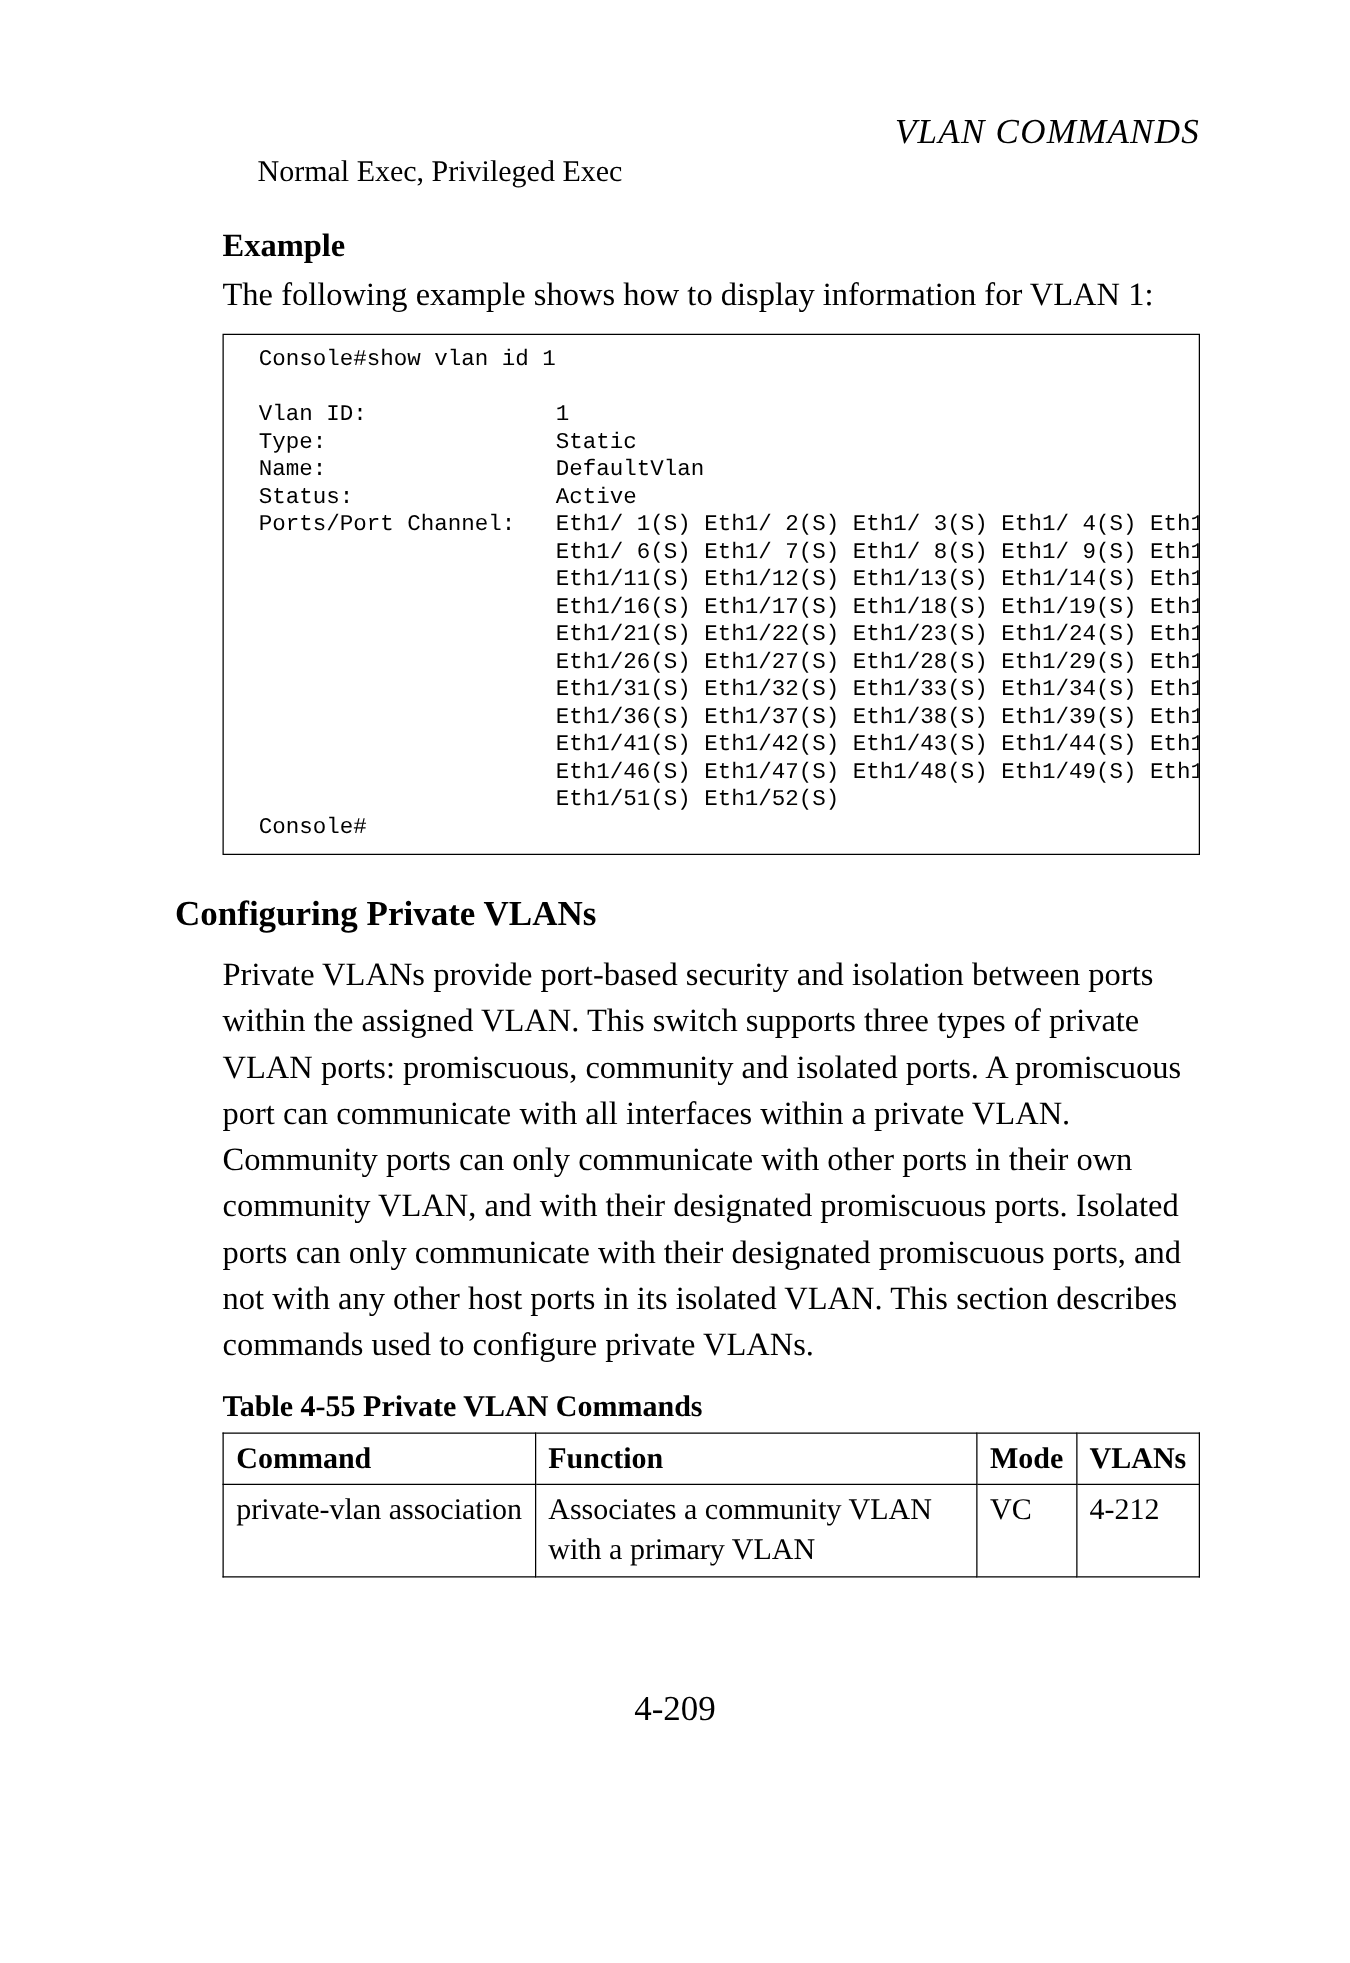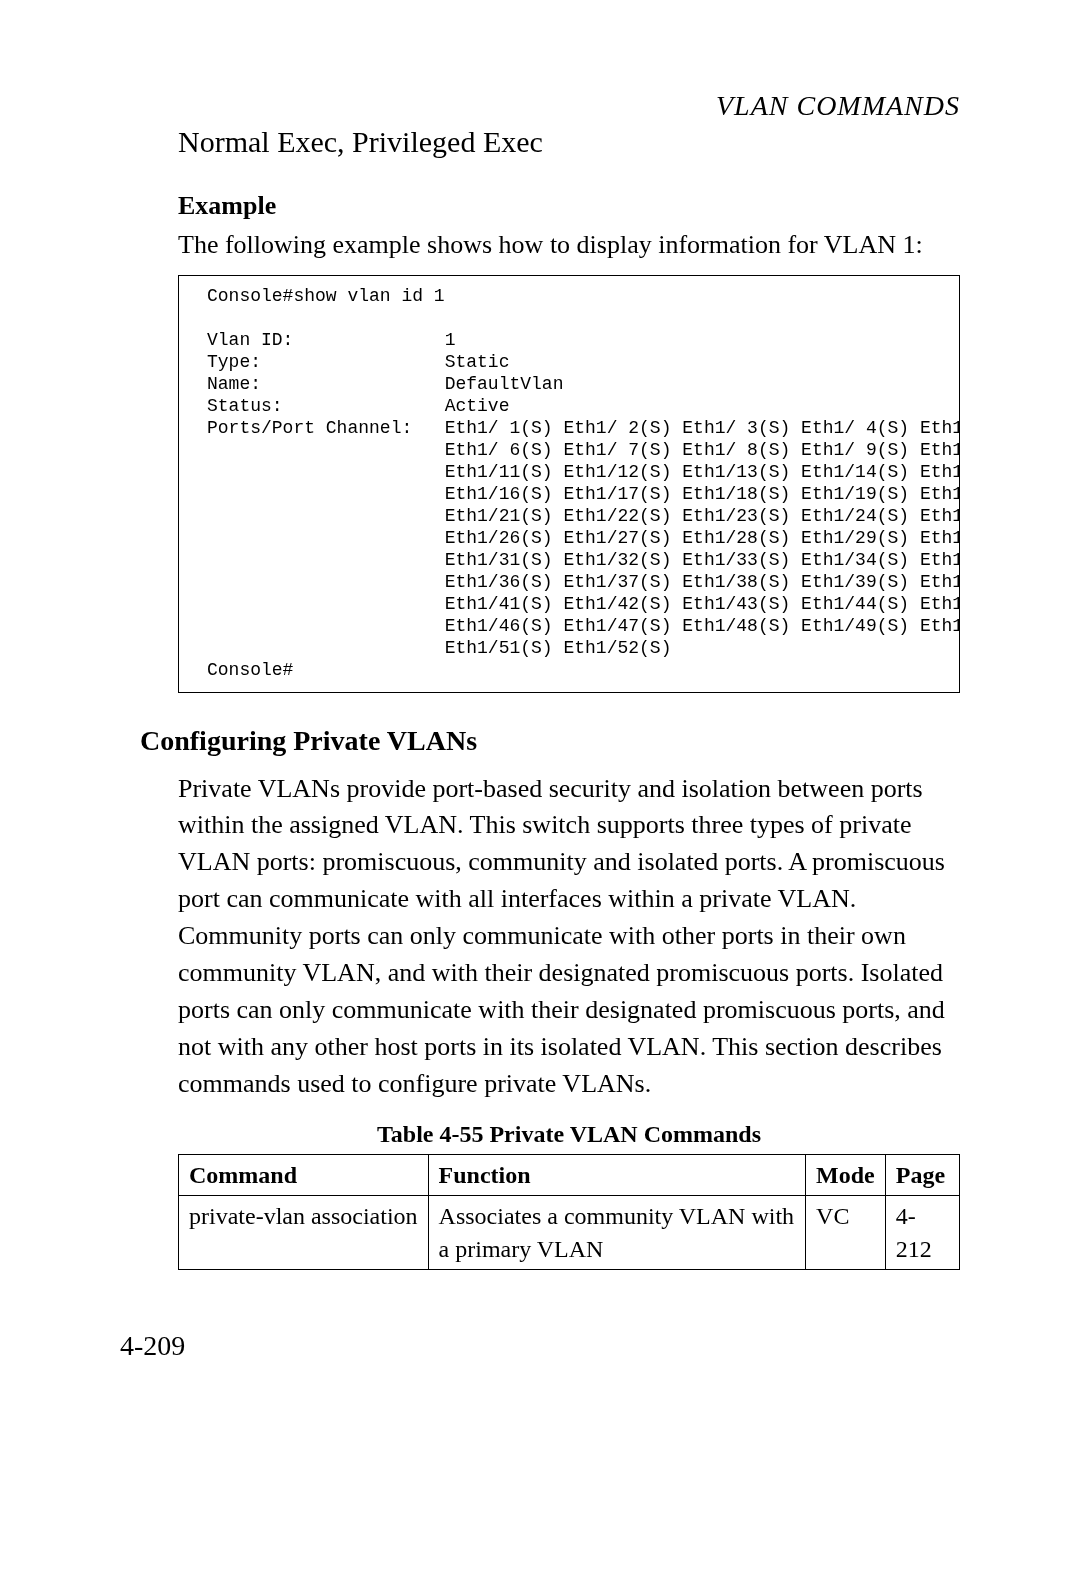--- a/index.html
+++ b/index.html
@@ -28,21 +28,22 @@
   }
   .content {
     margin-left: 58px; 
   }
   .h3 {
     font-weight: bold;
     font-size: 26px;
     margin: 8px 0 6px 0;
   }
   .indent1 {
-    font-size: 30px;
+    margin-left: 28px;
+    font-size: 24px;
     line-height: 1.35;
   }
   .para {
     font-size: 26px;
     line-height: 1.42;
     margin: 4px 0 12px 0;
   }
   .codebox {
     border: 1px solid #000;
     padding: 10px 28px;
@@ -53,21 +54,21 @@
     overflow: hidden;
     margin: 8px 0 32px 0;
   }
   .h2 {
     font-weight: bold;
     font-size: 28px;
     margin: 18px 0 14px -38px;
   }
   .table-caption {
     font-weight: bold;
-    text-align: center;
+    text-align: left;
     font-size: 24px;
     margin: 18px 0 6px 0;
   }
   table.pvlan {
     border-collapse: collapse;
     width: 100%;
     font-size: 24px;
   }
   table.pvlan th, table.pvlan td {
     border: 1px solid #000;
@@ -76,23 +77,23 @@
     vertical-align: top;
     line-height: 1.35;
   }
   table.pvlan th {
     font-weight: bold;
   }
   .group-row td {
     font-style: italic;
   }
   .pagenum {
-    text-align: left;
+    text-align: center;
     font-size: 28px;
-    margin-top: 60px;
+    margin-top: 90px;
   }
   .nowrap { white-space: nowrap; }
 </style>
 </head>
 <body>
 
 <div class="page">
 
   <div class="running-head">
     <span>VLAN C</span><span class="smallcaps">OMMANDS</span>
@@ -128,21 +129,21 @@
     <div class="para">Private VLANs provide port-based security and isolation between ports within the assigned VLAN. This switch supports three types of private VLAN ports: promiscuous, community and isolated ports. A promiscuous port can communicate with all interfaces within a private VLAN. Community ports can only communicate with other ports in their own community VLAN, and with their designated promiscuous ports. Isolated ports can only communicate with their designated promiscuous ports, and not with any other host ports in its isolated VLAN.  This section describes commands used to configure private VLANs.</div>
 
     <div class="table-caption">Table 4-55  Private VLAN Commands</div>
 
     <table class="pvlan">
       <tbody>
           <tr>
         <th>Command</th>
         <th>Function</th>
         <th>Mode</th>
-        <th>Page</th>
+        <th>VLANs</th>
       </tr>
       <tr>
         <td class="nowrap">private-vlan association</td>
         <td>Associates a community VLAN with a primary VLAN</td>
         <td>VC</td>
         <td>4-212</td>
       </tr>
     </tbody>
       </table>
 

